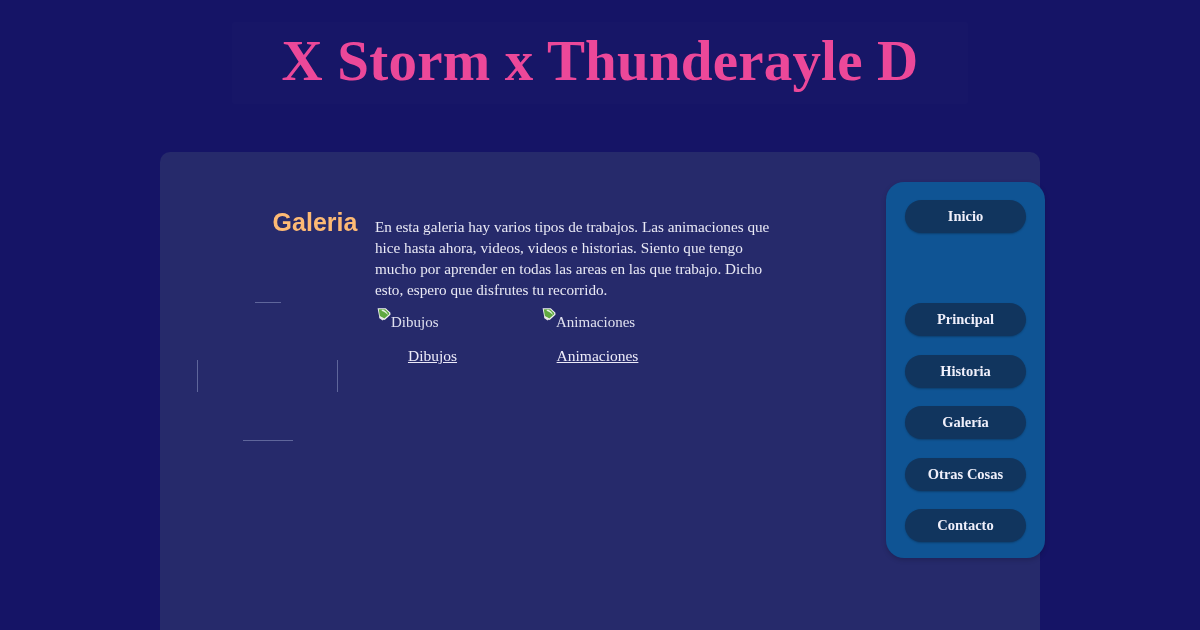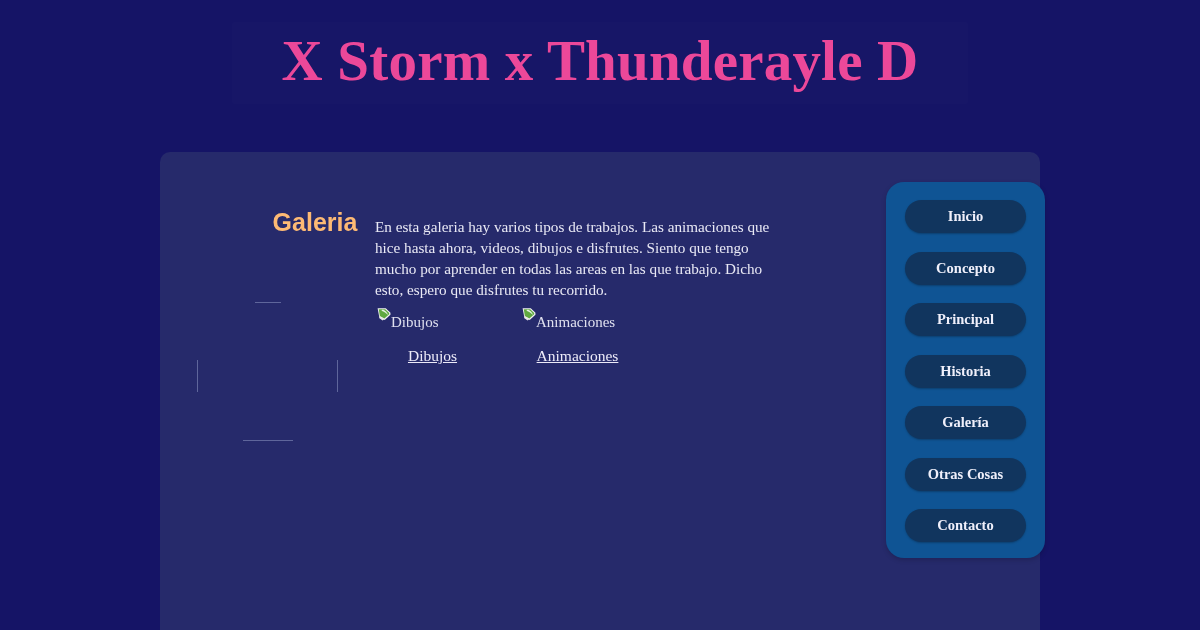--- a/index.html
+++ b/index.html
@@ -107,21 +107,21 @@
     font-family: "Liberation Serif", "DejaVu Serif", serif;
   }
 
   
   #gallery-items {
     position: absolute;
     left: 215px;
     top: 155px;
     width: 420px;
     display: flex;
-    gap: 30px;
+    gap: 50px;
     align-items: flex-start;
   }
   .gallery-item {
     width: 115px;
     text-align: center;
     position: relative;
   }
   .broken-thumb {
     position: relative;
     height: 34px;
@@ -199,21 +199,21 @@
 
   <div id="gallery-heading">Galeria</div>
 
   <div id="left-placeholder">
     <span class="seg top"></span>
     <span class="seg left"></span>
     <span class="seg right"></span>
     <span class="seg bottom"></span>
   </div>
 
-  <p id="intro-paragraph">En esta galeria hay varios tipos de trabajos. Las animaciones que hice hasta ahora, videos, dibujos e disfrutes. Siento que tengo mucho por aprender en todas las areas en las que trabajo. Dicho esto, espero que disfrutes tu recorrido.</p>
+  <p id="intro-paragraph">En esta galeria hay varios tipos de trabajos. Las animaciones que hice hasta ahora, videos, videos e historias. Siento que tengo mucho por aprender en todas las areas en las que trabajo. Dicho esto, espero que disfrutes tu recorrido.</p>
 
   <div id="gallery-items">
 
     <div class="gallery-item">
       <span class="broken-thumb">
         <svg class="bi-glyph" viewBox="0 0 16 16" xmlns="http://www.w3.org/2000/svg">
           <path d="M1.5 1.2 L9.2 1.2 L13.6 5.4 L13.6 7.4 L8.2 12.2 L3.0 9.2 Z" fill="#f2f2f2"></path>
           <path d="M2.6 2.1 L8.7 2.1 L12.4 5.7 L12.4 6.9 L7.9 10.9 L3.6 8.4 Z" fill="#5fa83f"></path>
           <path d="M6.4 2.3 C9.0 3.3 10.6 5.2 11.4 7.6 C9.6 6.0 7.6 4.4 5.0 3.6 Z" fill="#ffffff" opacity="0.85"></path>
           <path d="M3.3 8.6 L8.0 11.4 L6.2 12.6 L2.9 10.3 Z" fill="#e7e7e7"></path>
@@ -234,19 +234,18 @@
         <span class="alt-text">Animaciones</span>
       </span>
       <a class="gallery-link">Animaciones</a>
     </div>
 
   </div>
 </div>
 
 <nav id="sidebar-nav">
   <div class="nav-button" style="top:18px">Inicio</div>
-  <div class="nav-button" style="top:70px">Concepto</div>
   <div class="nav-button" style="top:173px">Historia</div>
   <div class="nav-button" style="top:121px">Principal</div>
   <div class="nav-button" style="top:224px">Galería</div>
   <div class="nav-button" style="top:276px">Otras Cosas</div>
   <div class="nav-button" style="top:327px">Contacto</div>
 </nav>
 
 </body></html>

